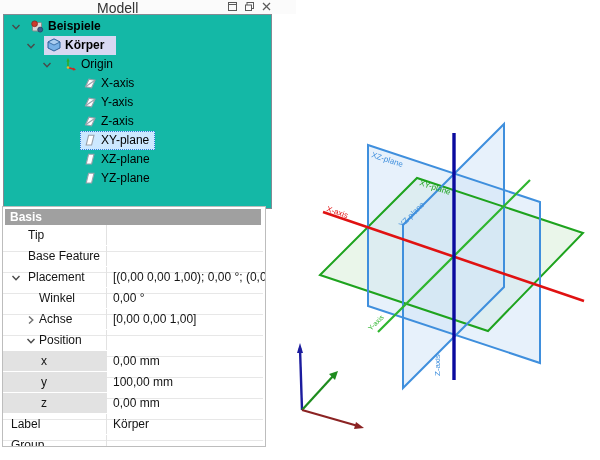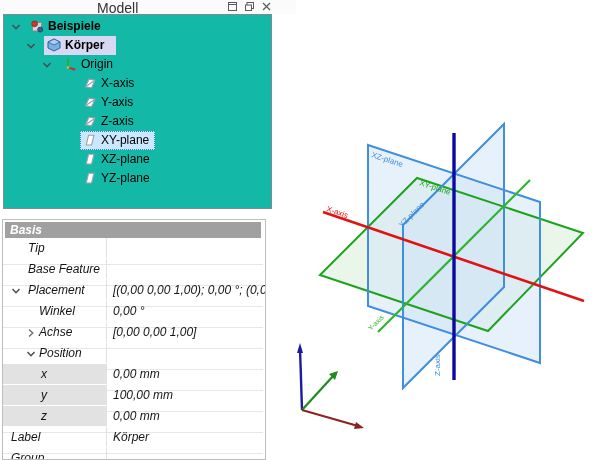--- a/index.html
+++ b/index.html
@@ -25,22 +25,22 @@
   .tree-hl{position:absolute;top:0;height:19px;box-sizing:border-box;}
   .hl-active{background:#d8d8f2;}
   .hl-selected{background:#cce8ff;border:1px dotted #2f7fd6;}
   .tree-chev{position:absolute;top:5px;}
   .tree-icon{position:absolute;top:2px;}
   .tree-label{position:absolute;top:2px;font-size:12px;color:#000;white-space:nowrap;line-height:15px;}
   .bold{font-weight:bold;}
 
   
   #prop-panel{
-    left:2px;top:219px;width:262px;height:239px;
-    border:1px solid #bdbdbd;background:#fff;overflow:hidden;font-style:italic;
+    left:2px;top:206px;width:262px;height:239px;
+    border:1px solid #bdbdbd;background:#fff;overflow:hidden;
   }
   #prop-header{left:2px;top:2px;width:256px;height:16px;background:#a0a0a0;}
   #prop-header-text{left:5px;top:1px;font-size:12px;font-weight:bold;color:#fff;}
   #prop-grid{left:0;top:18px;width:260px;height:300px;}
   .prop-row{position:absolute;left:0;width:260px;height:27px;border-bottom:1px solid #e7e7e7;box-sizing:border-box;}
   .prop-name,.prop-value{position:absolute;top:0;height:20px;font-size:12px;color:#141414;white-space:nowrap;overflow:hidden;line-height:20px;}
   .prop-name{left:0;width:104px;border-right:1px solid #e2e2e2;box-sizing:border-box;}
   .prop-name.shaded{background:#e2e2e2;}
   .prop-value{left:105px;width:155px;padding-left:5px;}
   .prop-chev{position:absolute;top:6px;}

